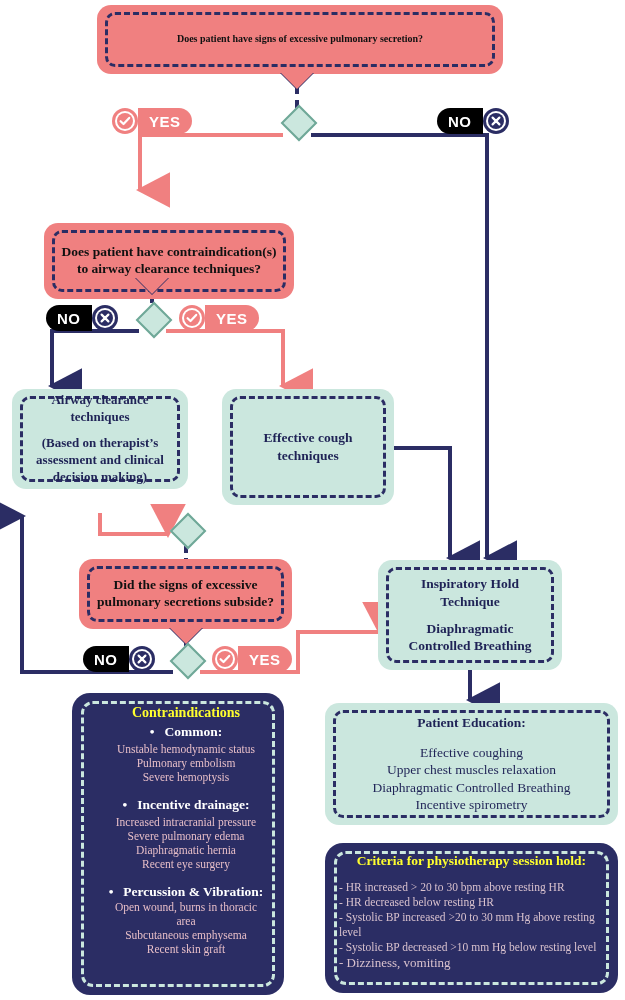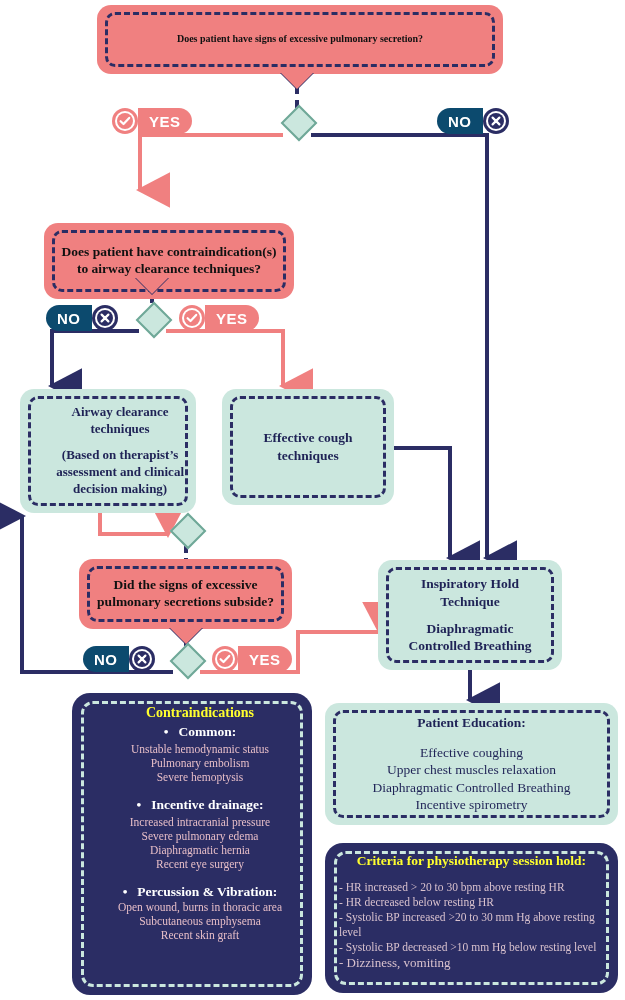--- a/index.html
+++ b/index.html
@@ -80,21 +80,21 @@
     display:flex;align-items:center;justify-content:center;
     color:#ffffff;font-family:"Liberation Sans",sans-serif;
     font-weight:bold;font-size:15px;letter-spacing:.5px;padding:0 11px;
   }
   .badge .ico{
     width:26px;height:26px;border-radius:50%;
     display:flex;align-items:center;justify-content:center;flex:0 0 26px;
   }
   .badge.yes .lbl{background:#F08080;border-radius:0 13px 13px 0;}
   .badge.yes .ico{background:#F08080;}
-  .badge.no  .lbl{background:#0c4a6e;border-radius:13px 0 0 13px;}
+  .badge.no  .lbl{background:#000000;border-radius:13px 0 0 13px;}
   .badge.no  .ico{background:#2B2D64;}
   .badge .ico svg{display:block;}
 
   
   .dia{
     position:absolute;width:22px;height:22px;background:#CBE7DE;
     border:2px solid #6FA898;transform:rotate(45deg);z-index:13;
   }
 </style>
 </head>
@@ -197,21 +197,21 @@
     <span class="ico">
       <svg width="22" height="22" viewBox="0 0 22 22">
           <circle cx="11" cy="11" r="10" fill="#ffffff"></circle>
           <circle cx="11" cy="11" r="8" fill="#F08080"></circle>
           <path d="M6.6 11.2 L9.5 14 L15.2 7.9" stroke="#ffffff" stroke-width="2.2" fill="none" stroke-linecap="round" stroke-linejoin="round"></path>
         </svg>
     </span>
     <span class="lbl">YES</span>
   </div>
 
-  <div class="node act" style="left:20px;top:389px;width:176px;height:124px;font-size:13px;justify-content:flex-end;">
+  <div class="node act" style="left:12px;top:389px;width:176px;height:100px;font-size:13px;">
     <div class="inner"></div>
     <div class="txt">
       <div>Airway clearance</div>
       <div>techniques</div>
       <div style="height:9px"></div>
       <div>(Based on therapist’s</div>
       <div>assessment and clinical</div>
       <div>decision making)</div>
     </div>
   </div>
@@ -274,21 +274,21 @@
       <div style="margin-bottom:12px;">Patient Education:</div>
       <div style="font-weight:normal;">
         <div>Effective coughing</div>
         <div>Upper chest muscles relaxation</div>
         <div>Diaphragmatic Controlled Breathing</div>
         <div>Incentive spirometry</div>
       </div>
     </div>
   </div>
 
-  <div class="node info" style="left:72px;top:693px;width:240px;height:302px;padding-left:16px;">
+  <div class="node info" style="left:72px;top:693px;width:212px;height:302px;padding-left:16px;">
     <div class="inner"></div>
     <div class="body">
       <div class="ttl-yellow" style="font-size:14px;margin-bottom:3px;">Contraindications</div>
 
       <div class="sub-white" style="font-size:13.5px;margin-bottom:2px;">
         <span class="bullet">•</span><span>Common:</span>
       </div>
       <div class="li-pink" style="font-size:11.5px;">Unstable hemodynamic status</div>
       <div class="li-pink" style="font-size:11.5px;">Pulmonary embolism</div>
       <div class="li-pink" style="font-size:11.5px;">Severe hemoptysis</div>

